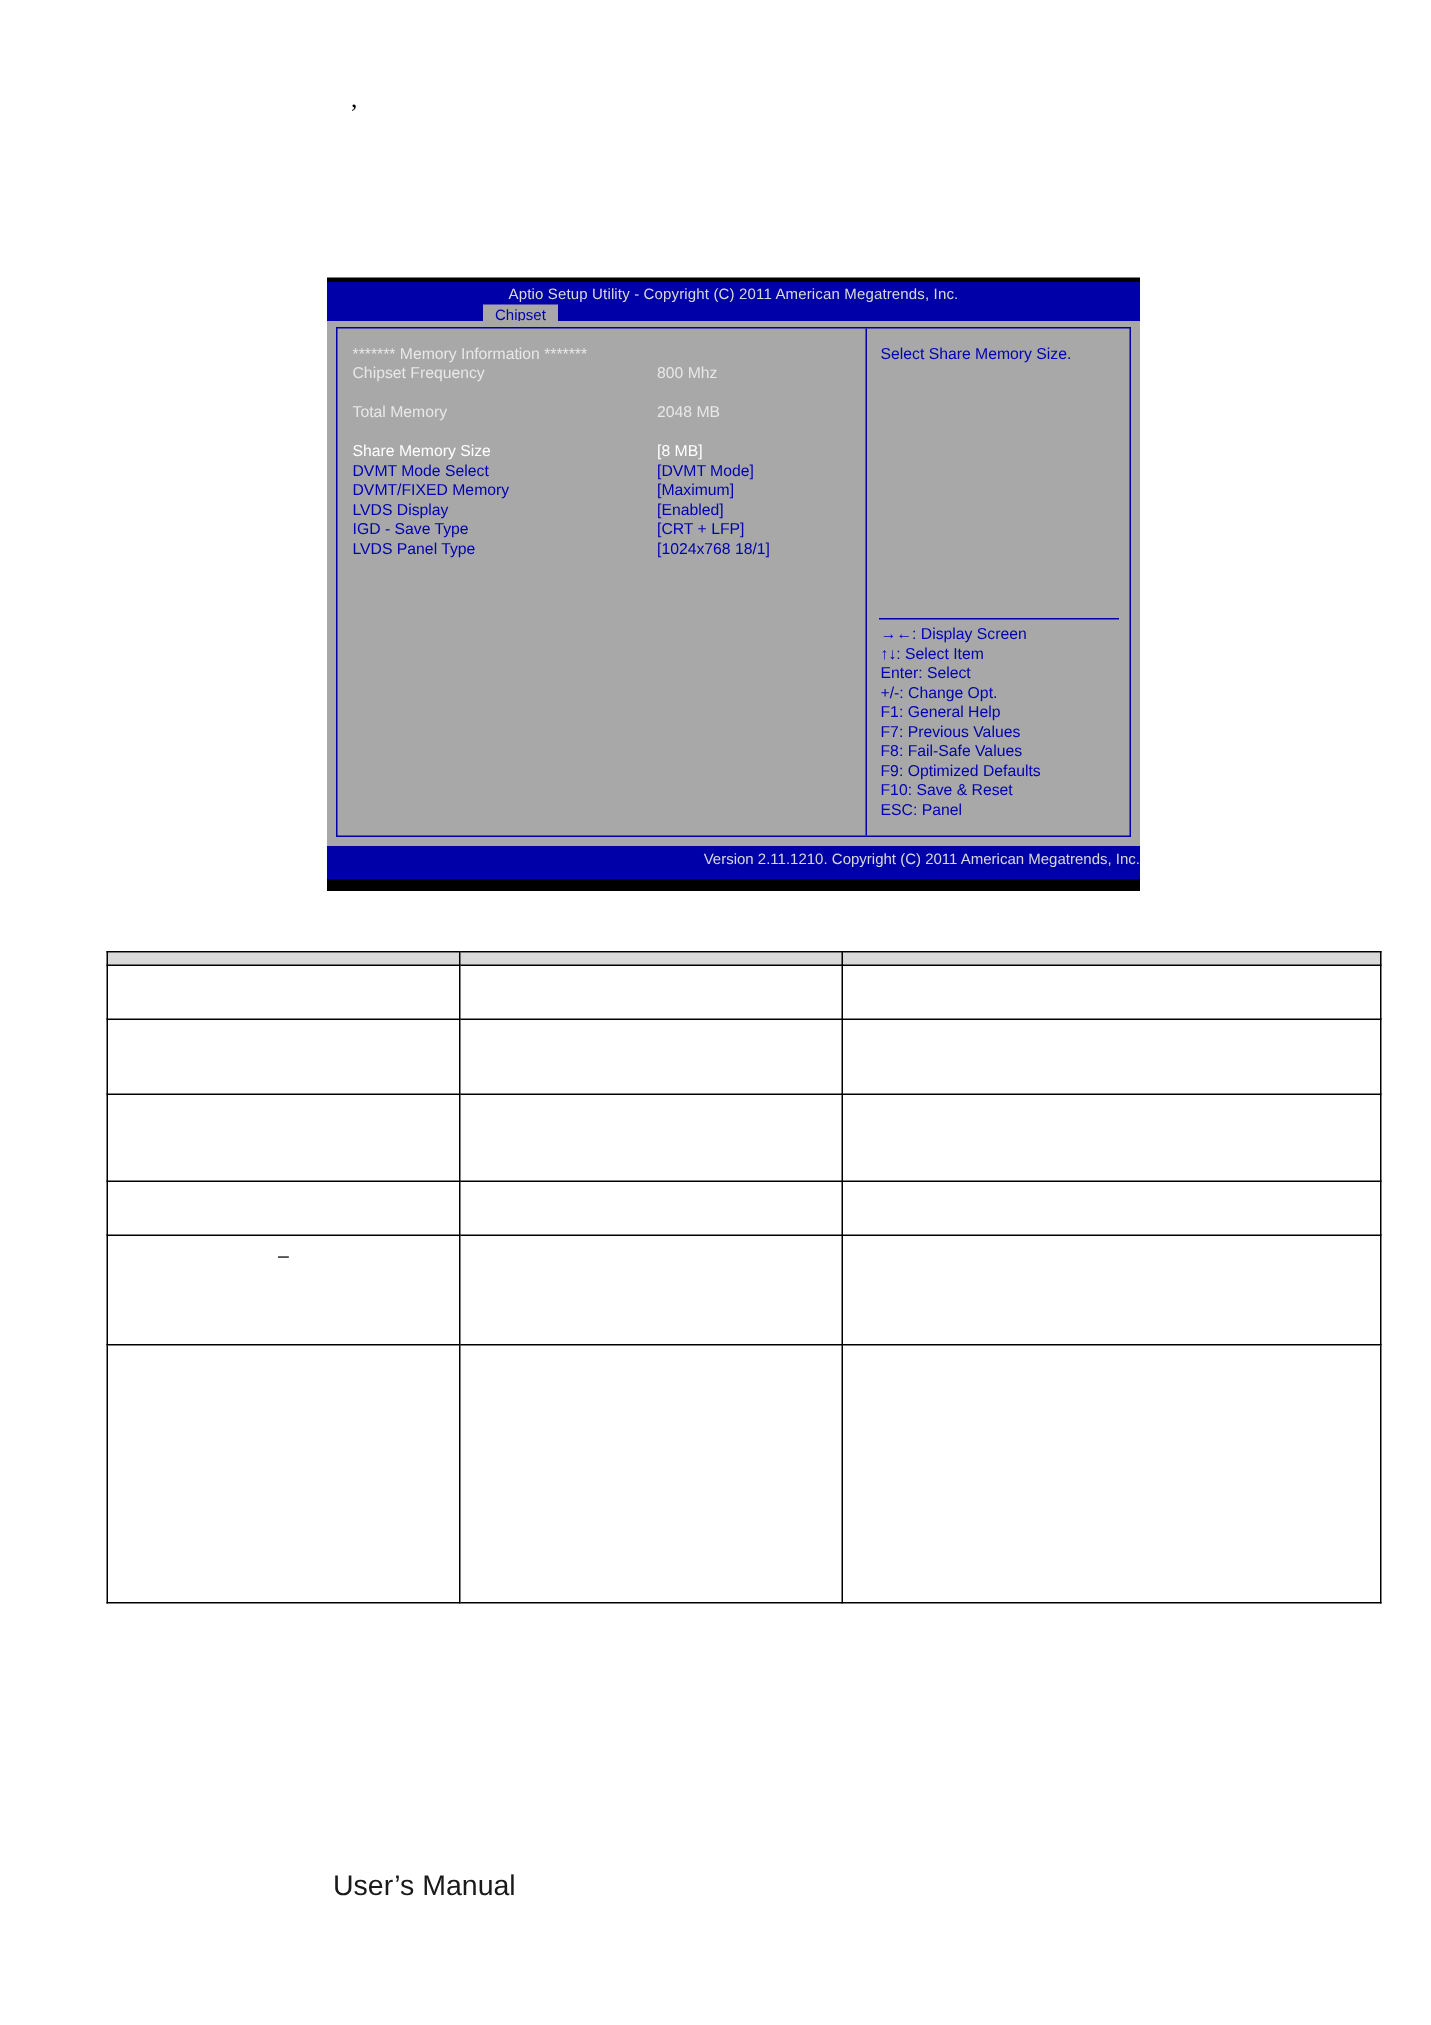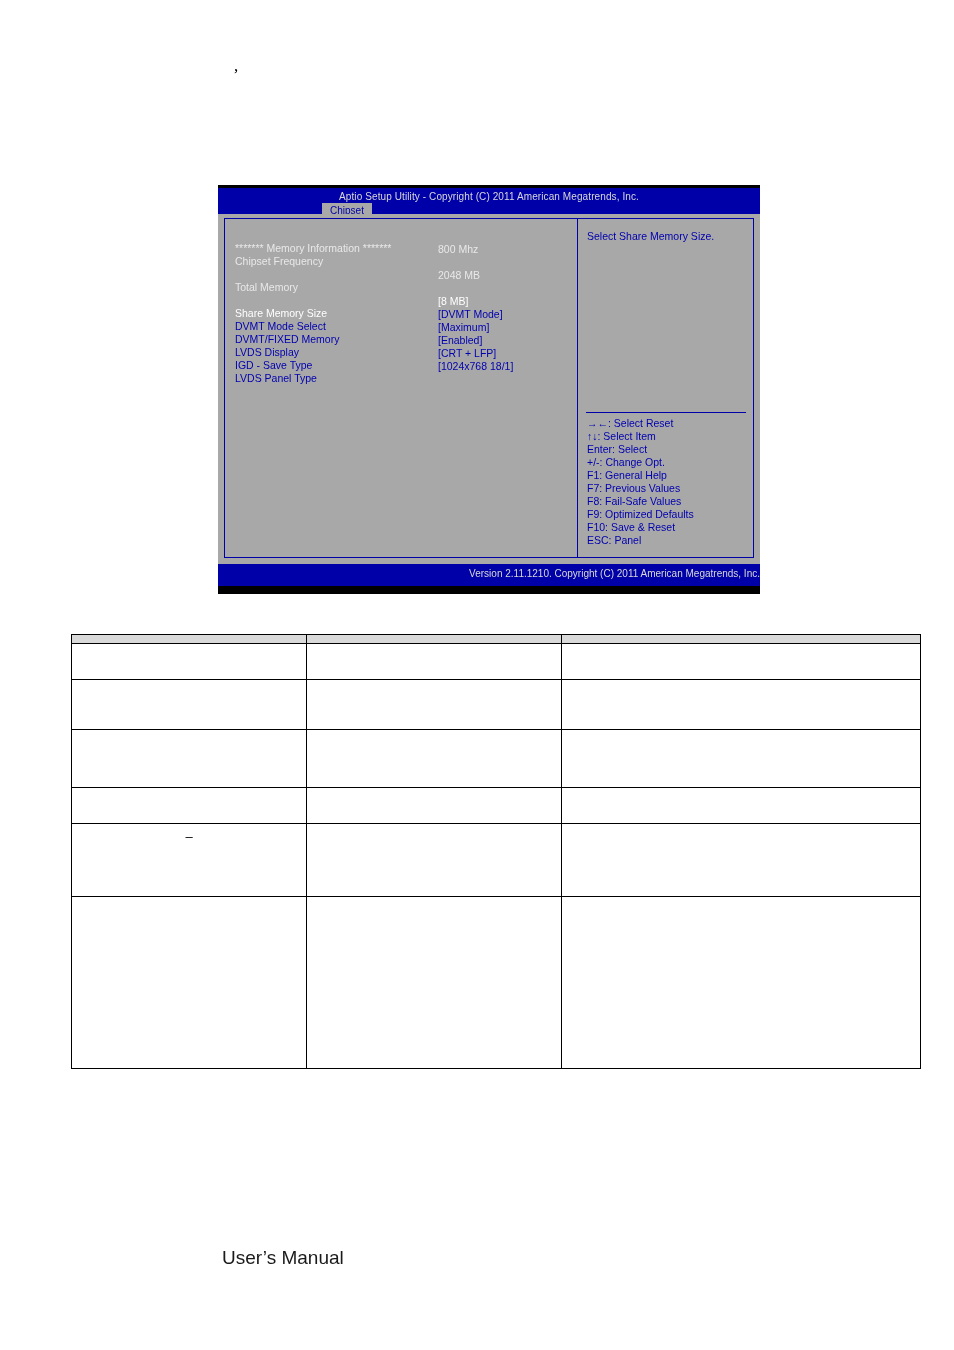--- a/index.html
+++ b/index.html
@@ -129,21 +129,20 @@
     position: relative;
     height: 13px;
     line-height: 13px;
     font-size: 10.5px;
     white-space: nowrap;
   }
   .row .lbl {
     position: absolute;
     left: 0;
     top: 0;
-    margin-top: 12px;
   }
   .row .val {
     position: absolute;
     left: 203px;
     top: 0;
   }
   .row.info .lbl, .row.info .val { color: #e8e8e8; }
   .row.selected .lbl, .row.selected .val { color: #ffffff; }
   .row.opt .lbl, .row.opt .val { color: #0000b0; }
   .row.header .lbl { color: #e8e8e8; }
@@ -323,21 +322,21 @@
             <span class="val">[1024x768   18/1]</span>
           </div>
 
         </div>
       </div>
 
       <div class="right-panel">
         <div class="help-text">Select Share Memory Size.</div>
         <div class="help-rule"></div>
         <div class="key-list">
-          <div class="key-line">→←: Select Reset</div>
+          <div class="key-line">→←: Display Screen</div>
           <div class="key-line">↑↓: Select Item</div>
           <div class="key-line">Enter: Select</div>
           <div class="key-line">+/-: Change Opt.</div>
           <div class="key-line">F1: General Help</div>
           <div class="key-line">F7: Previous Values</div>
           <div class="key-line">F8: Fail-Safe Values</div>
           <div class="key-line">F9: Optimized Defaults</div>
           <div class="key-line">F10: Save &amp; Reset</div>
           <div class="key-line">ESC: Panel</div>
         </div>

